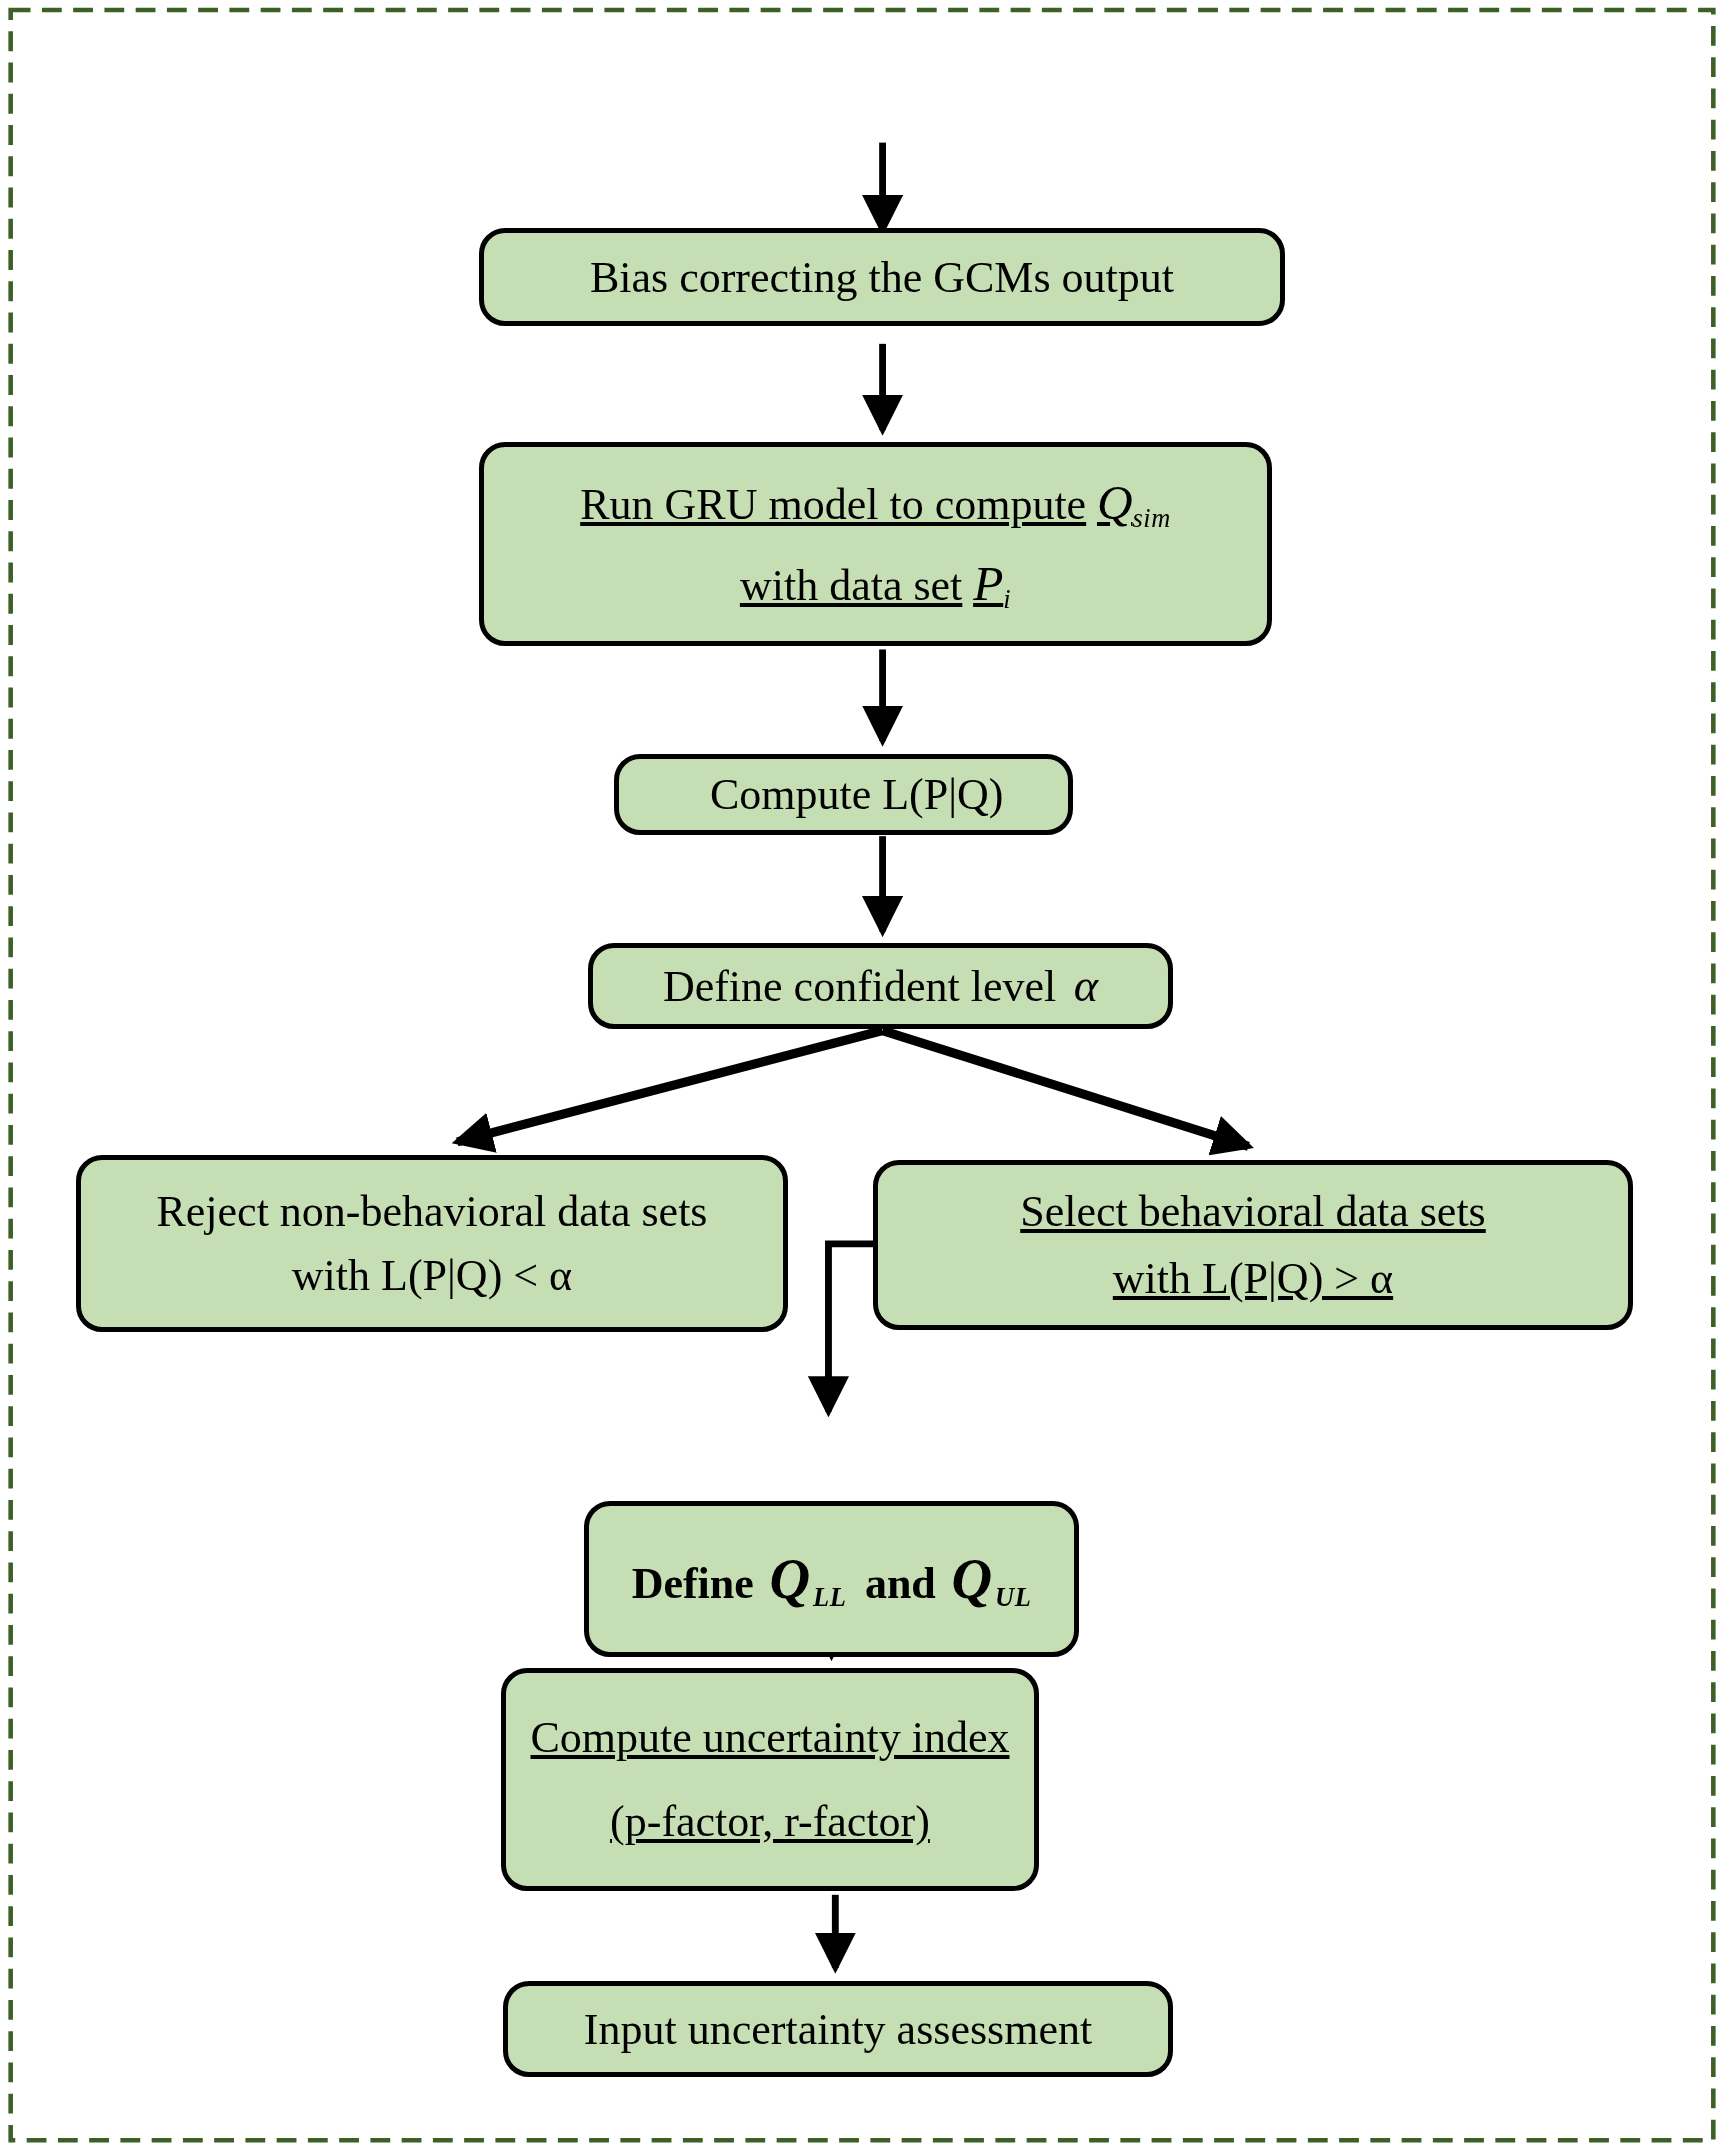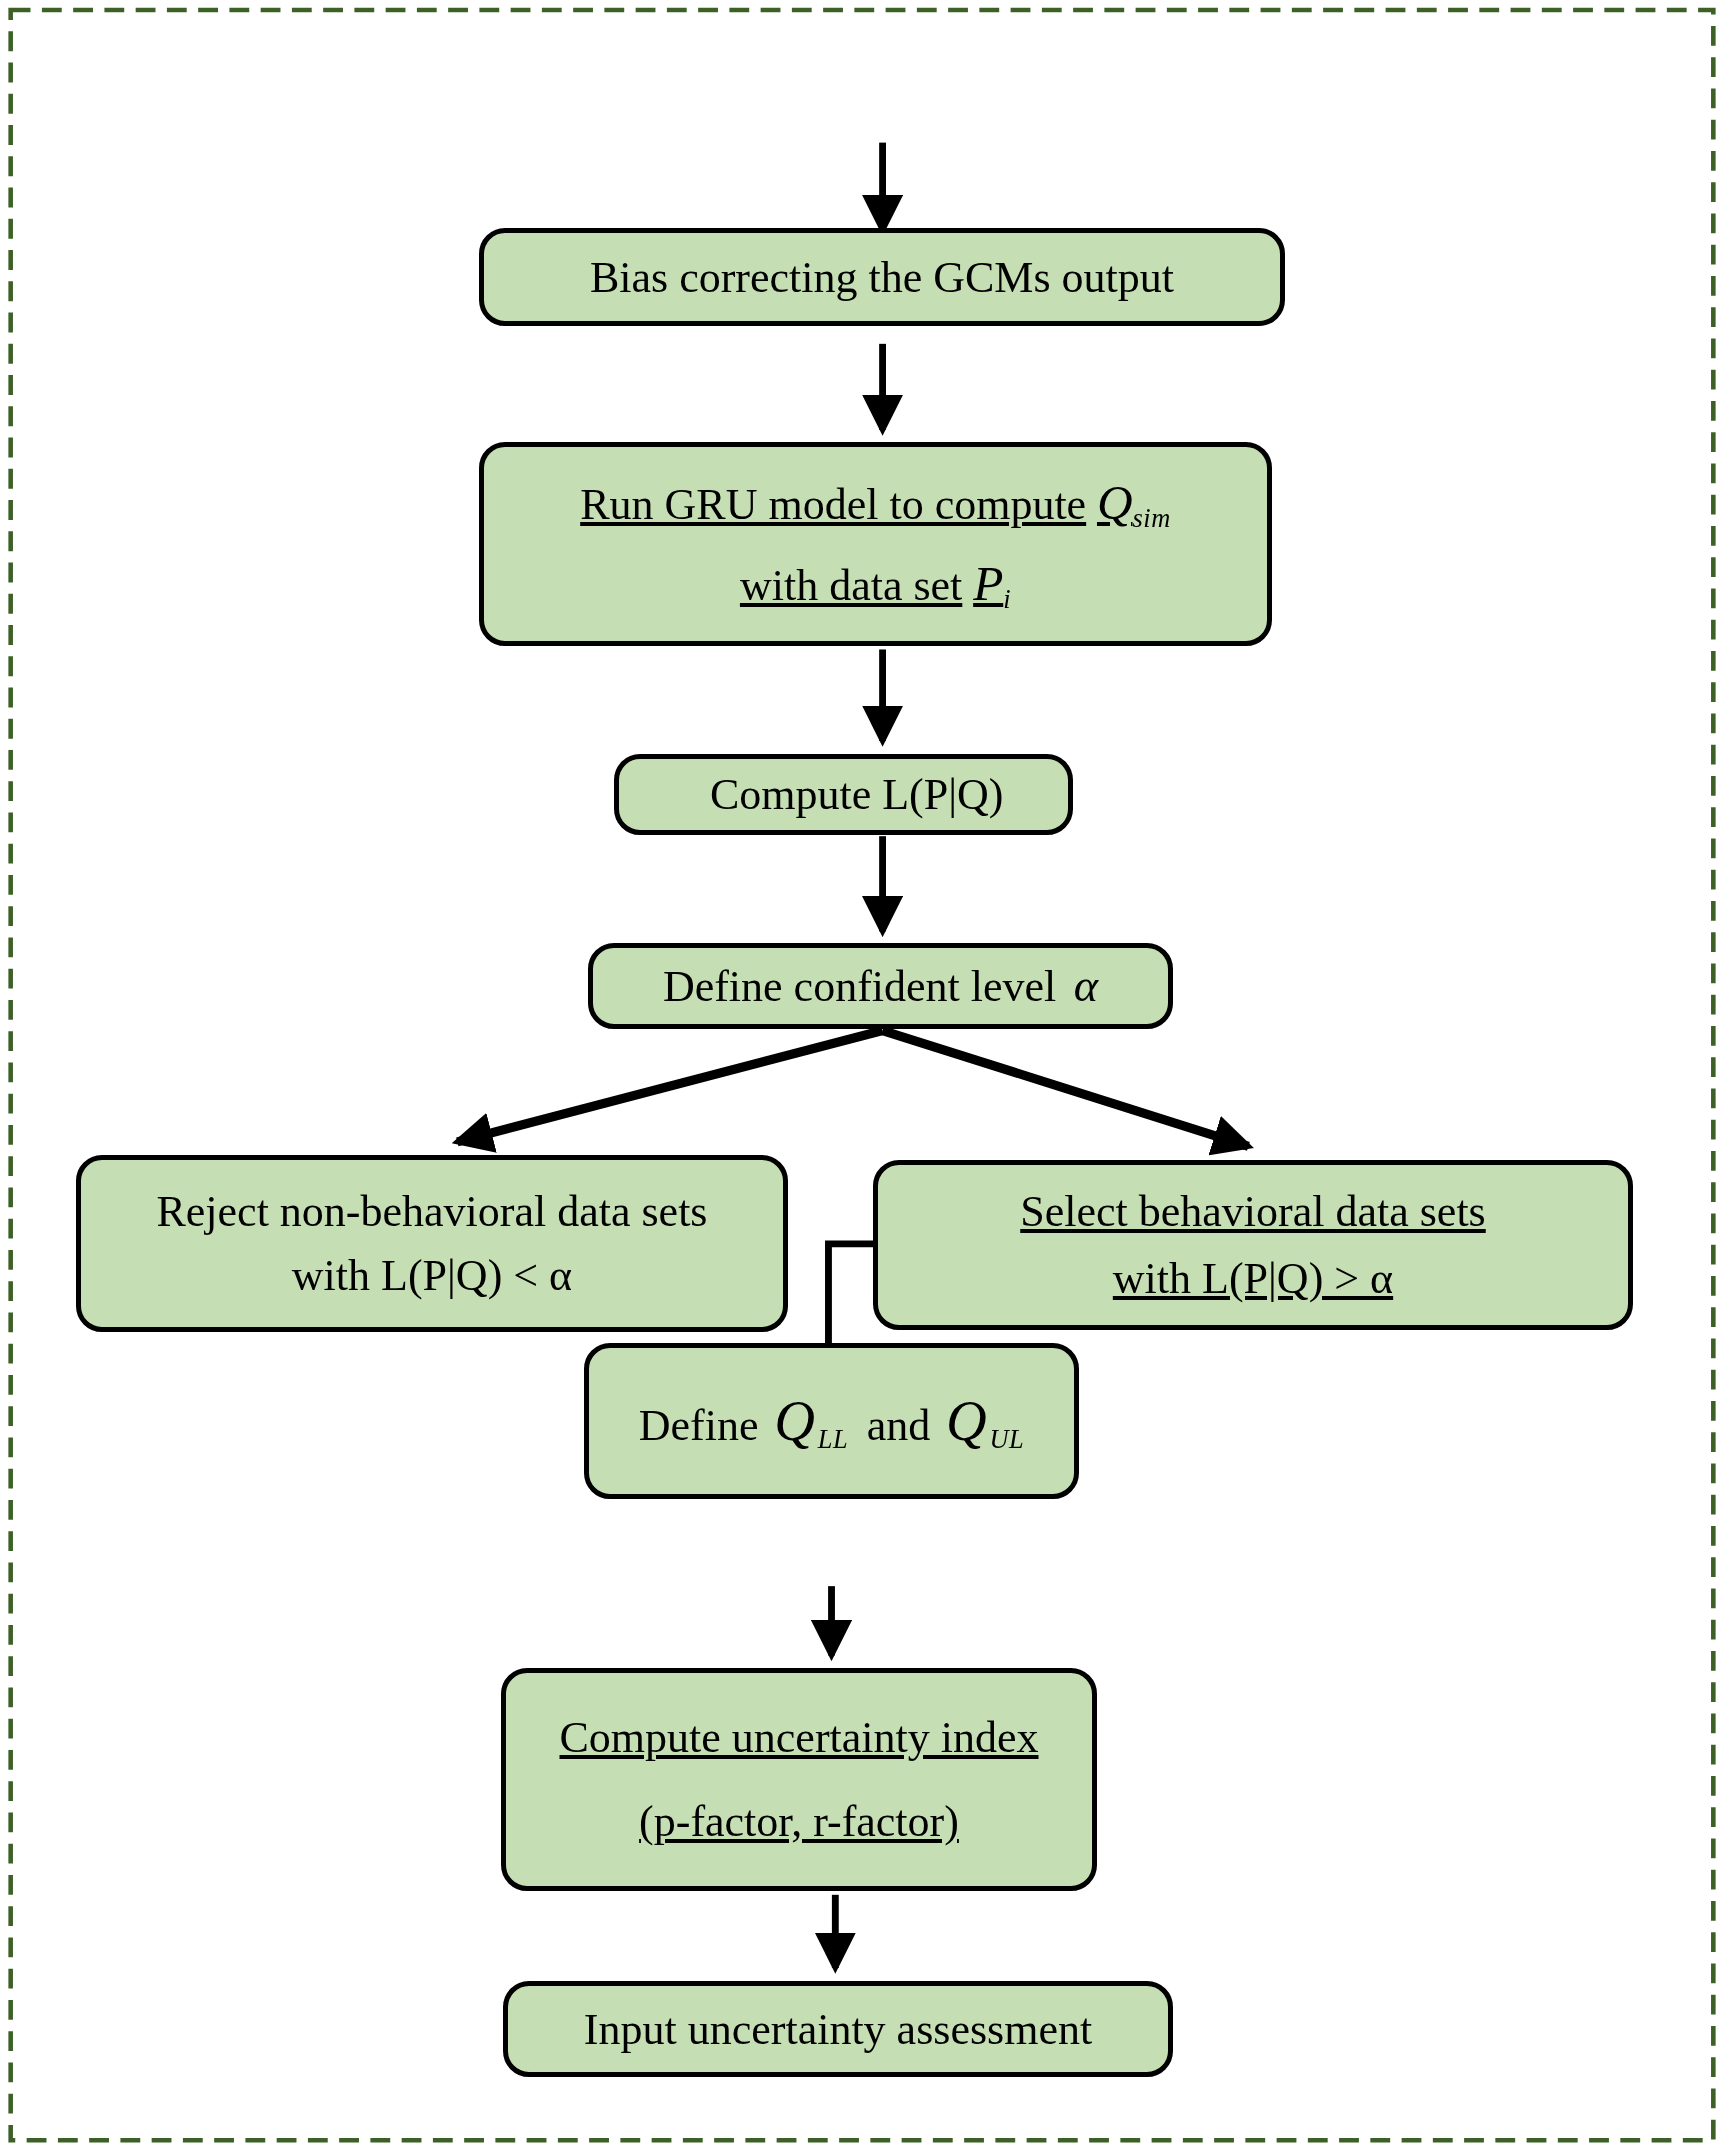--- a/index.html
+++ b/index.html
@@ -36,22 +36,22 @@
   .mand{margin-left:0.42em;}
   .alpha{font-style:italic;font-size:1.05em;margin-left:0.38em;}
   
   #n-collect   {left:479px;  top:42px;   width:806px; height:98px;}
   #n-bias      {left:479px;  top:228px;  width:806px; height:98px;}
   #n-gru       {left:479px;  top:442px;  width:793px; height:204px;}
   #n-likelihood{left:614px;  top:754px;  width:459px;  height:81px;padding-left:40px;}
   #n-confident {left:588px;  top:943px; width:585px;  height:86px;}
   #n-reject    {left:76px;  top:1155px; width:712px;  height:177px;}
   #n-select    {left:857px; top:1160px; width:760px;  height:170px;margin-left:16px;}
-  #n-limits    {left:584px;  top:1343px; width:495px;  height:156px; padding:4.6px 7.6px;}
-  #n-index     {left:501px;  top:1668px; width:596px;  height:223px;}
+  #n-limits    {left:584px;  top:1501px; width:495px;  height:156px; padding:4.6px 7.6px;font-weight:bold;}
+  #n-index     {left:501px;  top:1668px; width:538px;  height:223px;}
   #n-assess    {left:503px;  top:1981px; width:670px;  height:96px;}
 </style>
 </head>
 <body>
 
 <div id="canvas">
 
   <svg class="overlay" width="1724" height="2151" viewBox="0 0 2262 2822">
     <defs>
       <marker id="ah" viewBox="0 0 10 10" refX="8.6" refY="5" markerWidth="6" markerHeight="6" orient="auto-start-reverse">

